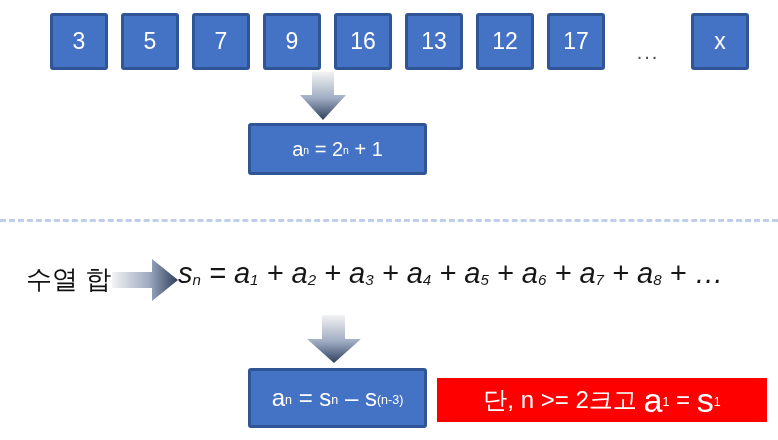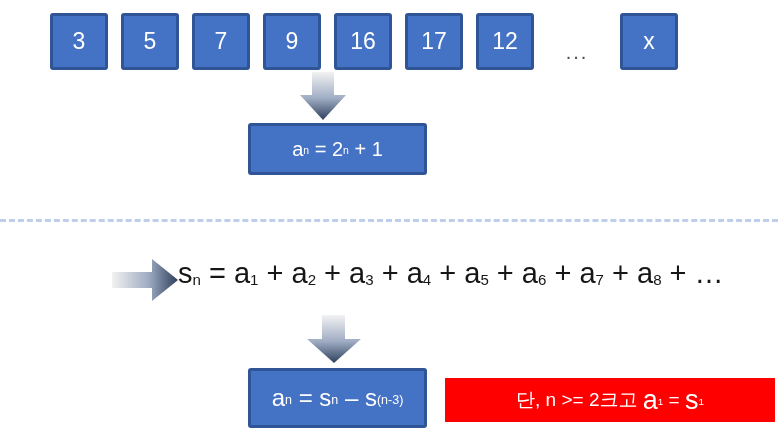--- a/index.html
+++ b/index.html
@@ -85,76 +85,78 @@
     font-size: 26px;
     color: #111111;
     white-space: pre;
   }
   .sum-formula {
     position: absolute;
     left: 178px; top: 257px;
     font-size: 29px;
     color: #161616;
     white-space: pre;
+    font-style: italic;
   }
 
   
   .condition-box {
     position: absolute;
     left: 437px; top: 378px;
     width: 330px; height: 44px;
     background: var(--condition-fill, #FF0000);
     color: #ffffff;
-    font-size: 19px;
+    font-size: 24px;
     display: flex;
     align-items: center;
     justify-content: center;
     white-space: pre;
-    margin-left: 8px;
   }
 
   
   .tok      { white-space: pre; }
   .tok-sub  { font-size: 52%; position: relative; top: 0.14em; white-space: pre; }
   .tok-big  { font-size: 142%; white-space: pre; }
 </style>
 </head>
 <body>
 
 <div class="stage">
 
   <div class="seq-row">
     <div class="boxes">
         <div class="seq-box">3</div>
         <div class="seq-box">5</div>
         <div class="seq-box">7</div>
         <div class="seq-box">9</div>
         <div class="seq-box">16</div>
+        <div class="seq-box">13</div>
+        <div class="seq-box">12</div>
         <div class="seq-box">17</div>
-        <div class="seq-box">12</div>
       </div>
     <div class="seq-ellipsis">...</div>
     <div class="seq-box">x</div>
   </div>
 
   <svg id="down-arrow-1" class="arrow" width="46" height="48" viewBox="0 0 46 48">
     <defs>
       <linearGradient id="gradDown1" x1="0" y1="0" x2="0" y2="1">
         <stop offset="0" stop-color="#F2F2F2"></stop>
         <stop offset="0.55" stop-color="#9FACC3"></stop>
         <stop offset="1" stop-color="#2E3F5C"></stop>
       </linearGradient>
     </defs>
     <polygon points="12,0 34,0 34,23 46,23 23,48 0,23 12,23" fill="url(#gradDown1)"></polygon>
   </svg>
 
   <div id="general-term-box" class="formula-box"><span class="tok">a</span><span class="tok-sub">n</span><span class="tok"> = 2</span><span class="tok-sub">n</span><span class="tok"> + 1</span></div>
 
   <div class="divider"></div>
 
+  <div class="sum-label">수열 합</div>
 
   <svg id="right-arrow" class="arrow" width="66" height="42" viewBox="0 0 66 42">
     <defs>
       <linearGradient id="gradRight" x1="0" y1="0" x2="1" y2="0">
         <stop offset="0" stop-color="#F2F2F2"></stop>
         <stop offset="0.55" stop-color="#9FACC3"></stop>
         <stop offset="1" stop-color="#2E3F5C"></stop>
       </linearGradient>
     </defs>
     <polygon points="0,13 40,13 40,0 66,21 40,42 40,29 0,29" fill="url(#gradRight)"></polygon>

